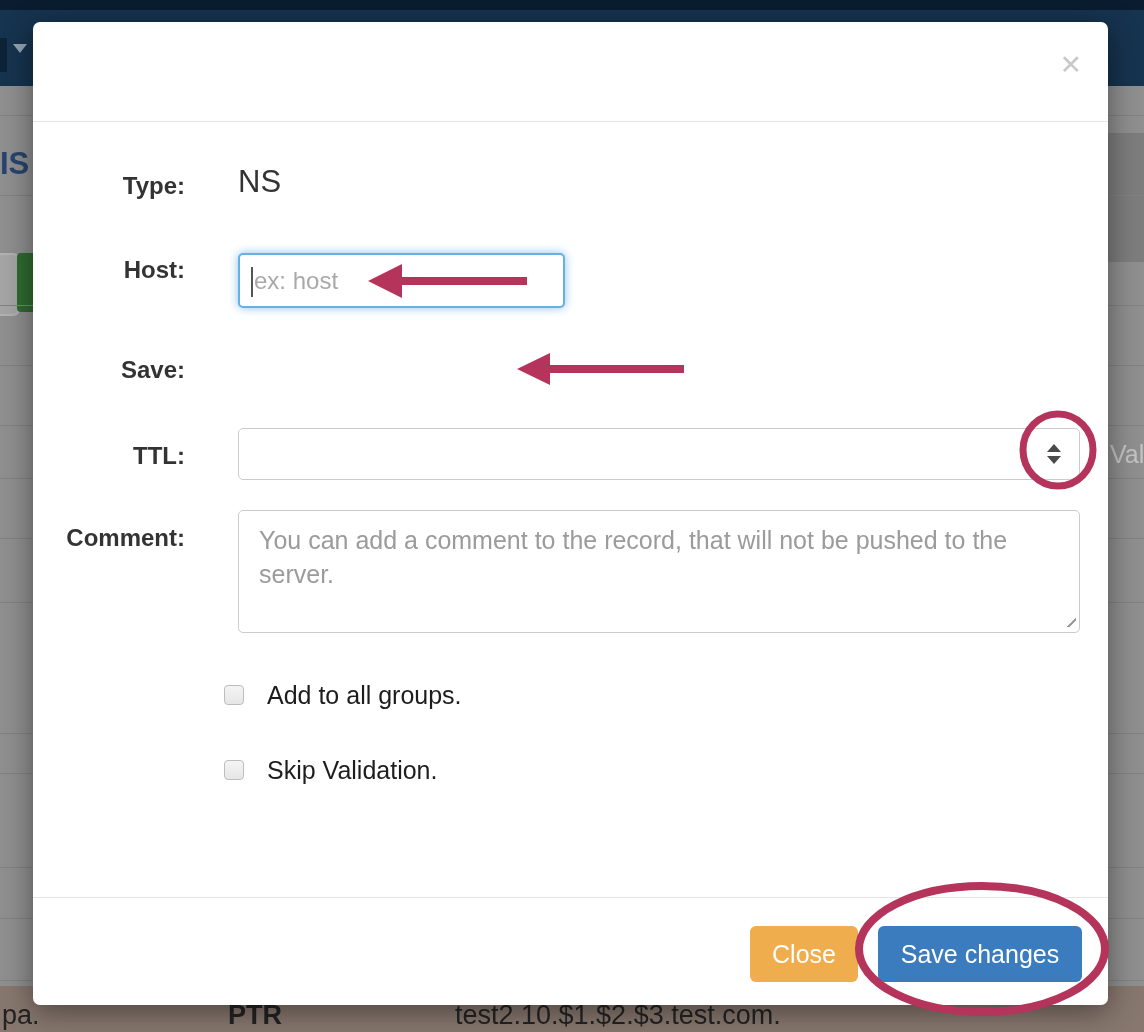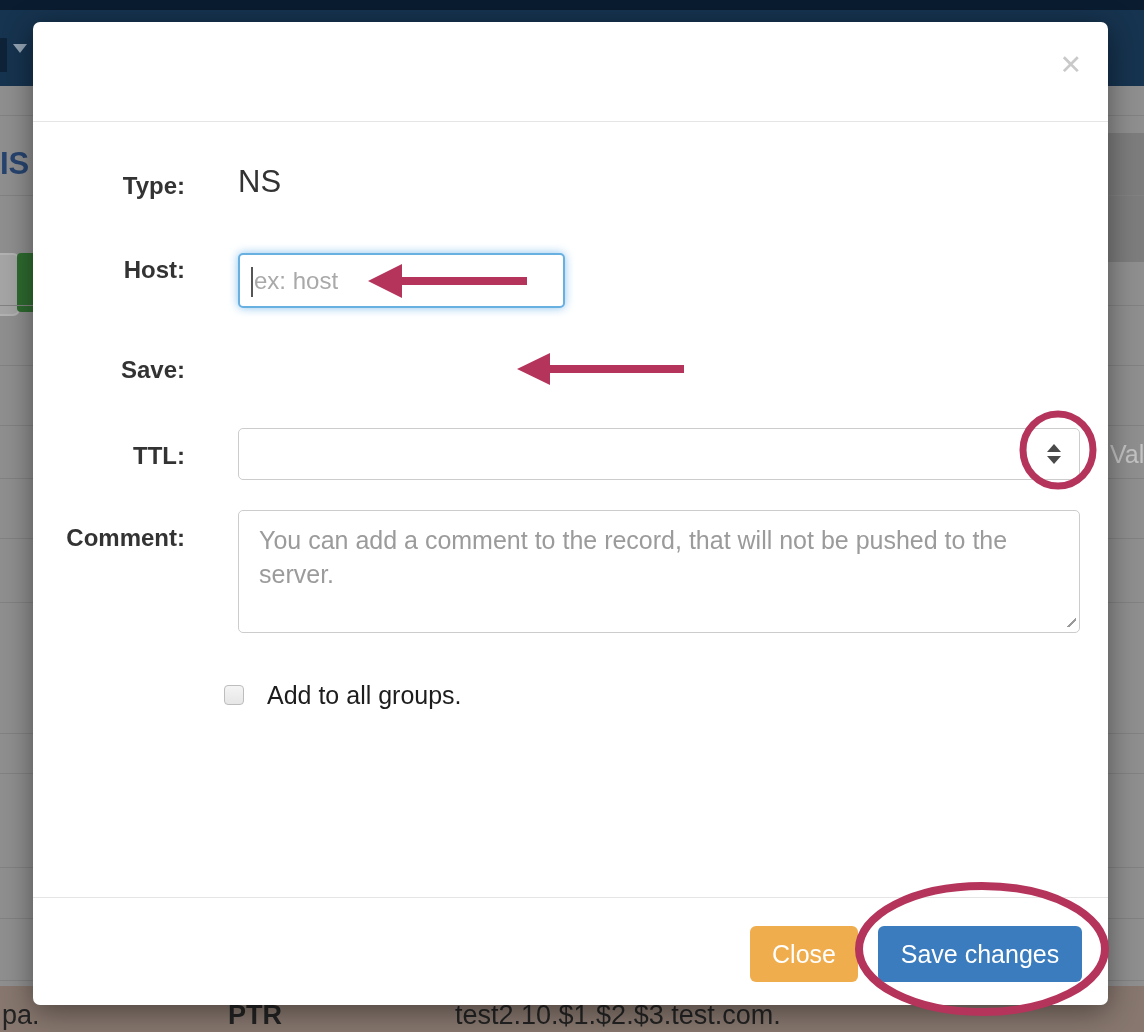--- a/index.html
+++ b/index.html
@@ -141,20 +141,24 @@
     </div>
 
     <div class="label" style="top:502px;">Comment:</div>
     <textarea class="ctl comment-area" placeholder="You can add a comment to the record, that will not be pushed to the server." style=""></textarea>
     <div class="resize-grip"></div>
 
     <div class="check-row" style="top:658px;">
       <div class="checkbox" role="checkbox" aria-checked="false"></div>
       <div class="check-label">Add to all groups.</div>
     </div>
+    <div class="check-row" style="top:733px;">
+      <div class="checkbox" role="checkbox" aria-checked="false"></div>
+      <div class="check-label">Skip Validation.</div>
+    </div>
 
     <div class="m-footer">
       <button class="btn btn-close">Close</button>
       <button class="btn btn-save">Save changes</button>
     </div>
   </div>
 
   <svg class="annotations" width="1144" height="1032" viewBox="0 0 1144 1032">
     <g stroke="#b5345c" fill="#b5345c">
       <g>

